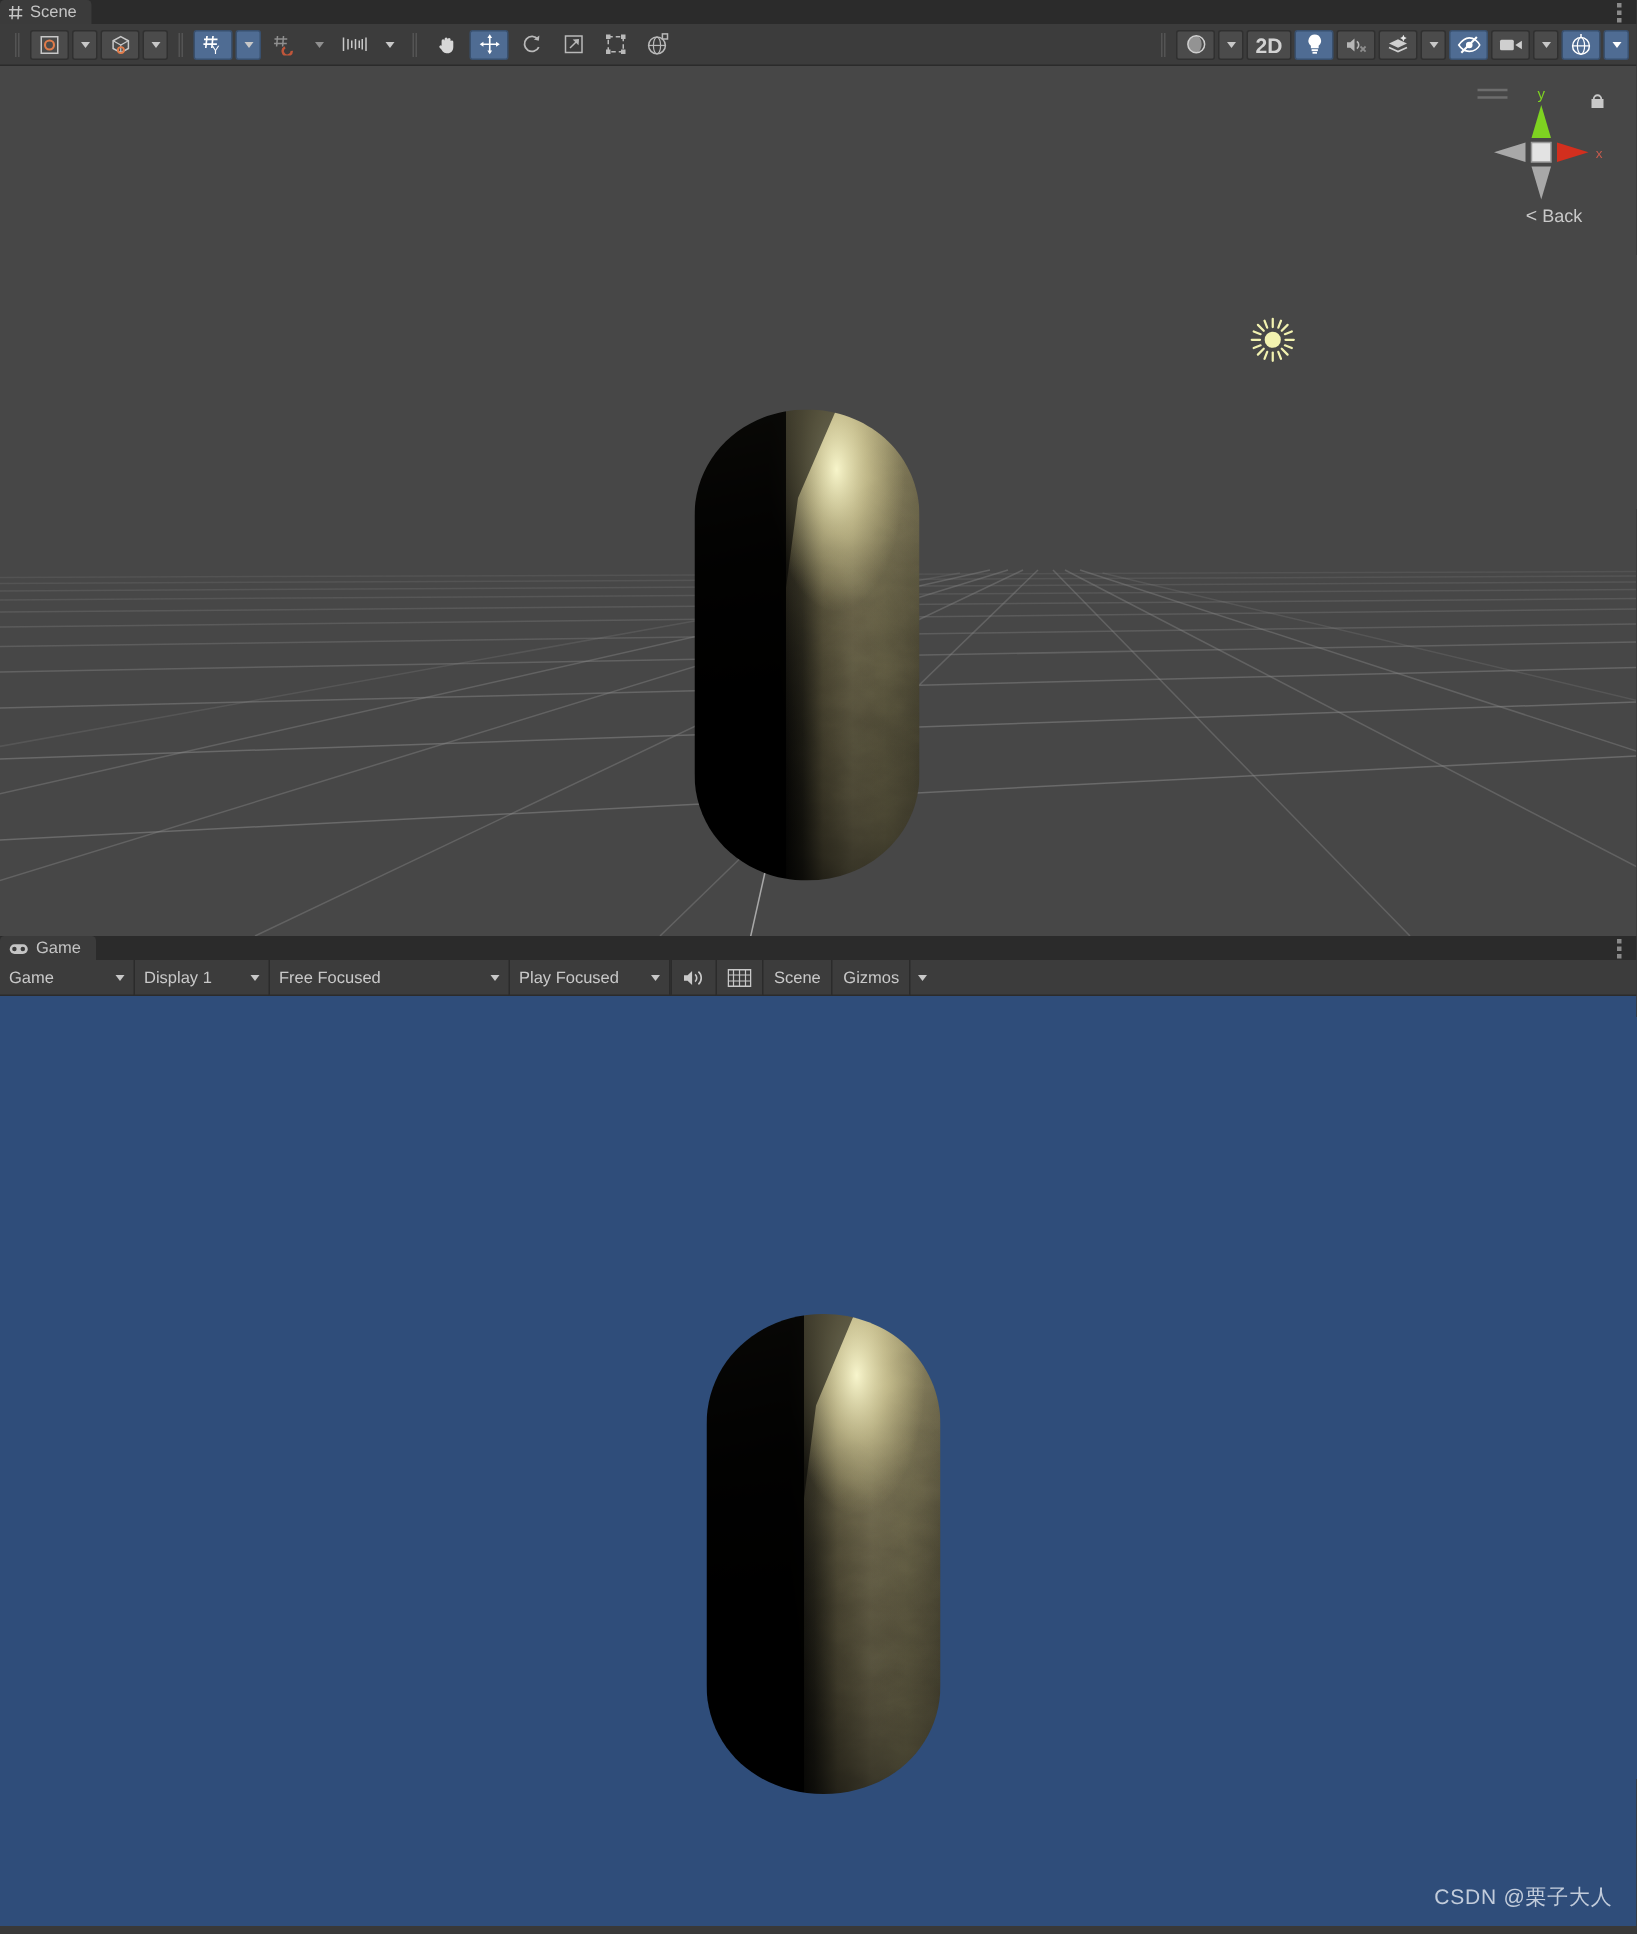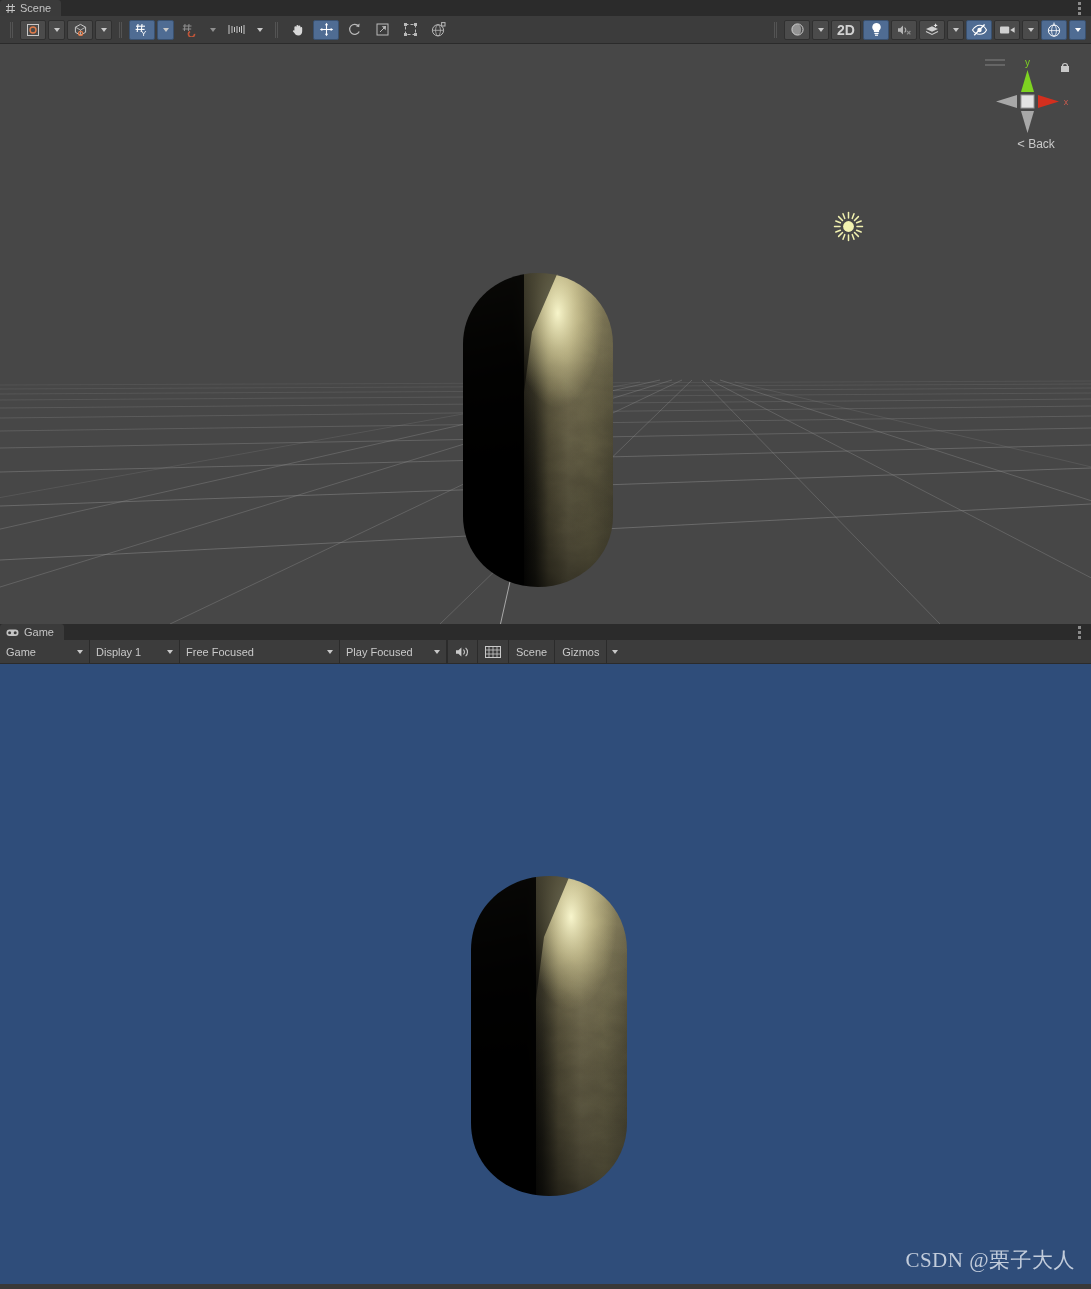--- a/index.html
+++ b/index.html
@@ -80,21 +80,21 @@
                flex: 1; border-right: 1px solid #2b2b2b; }
   .slider { position: relative; width: 155px; height: 12px; display:flex; align-items:center; }
   .slider .track { position: absolute; left: 0; right: 0; height: 1px; background: #6d6d6d; }
   .slider .knob { position: relative; width: 11px; height: 11px; border-radius: 50%;
                   background: #b0b0b0; left: 0; }
   .gright { display: flex; align-items: center; gap: 0; height: 24px; }
   .gitem { padding: 0 7px; height: 24px; display: flex; align-items: center;
            border-left: 1px solid #2b2b2b; gap: 5px; }
   .watermark {
     position: absolute; right: 16px; bottom: 10px;
-    color: #c2ccdb; font-size: 21px; letter-spacing: .5px; font-family: Liberation Serif, serif;
+    color: #c2ccdb; font-size: 14px; letter-spacing: .5px;
   }
   .capsule-wrap { position: absolute; }
 </style>
 </head>
 <body>
 
 <div class="app">
 
   <div class="tabbar">
     <div class="tab">

